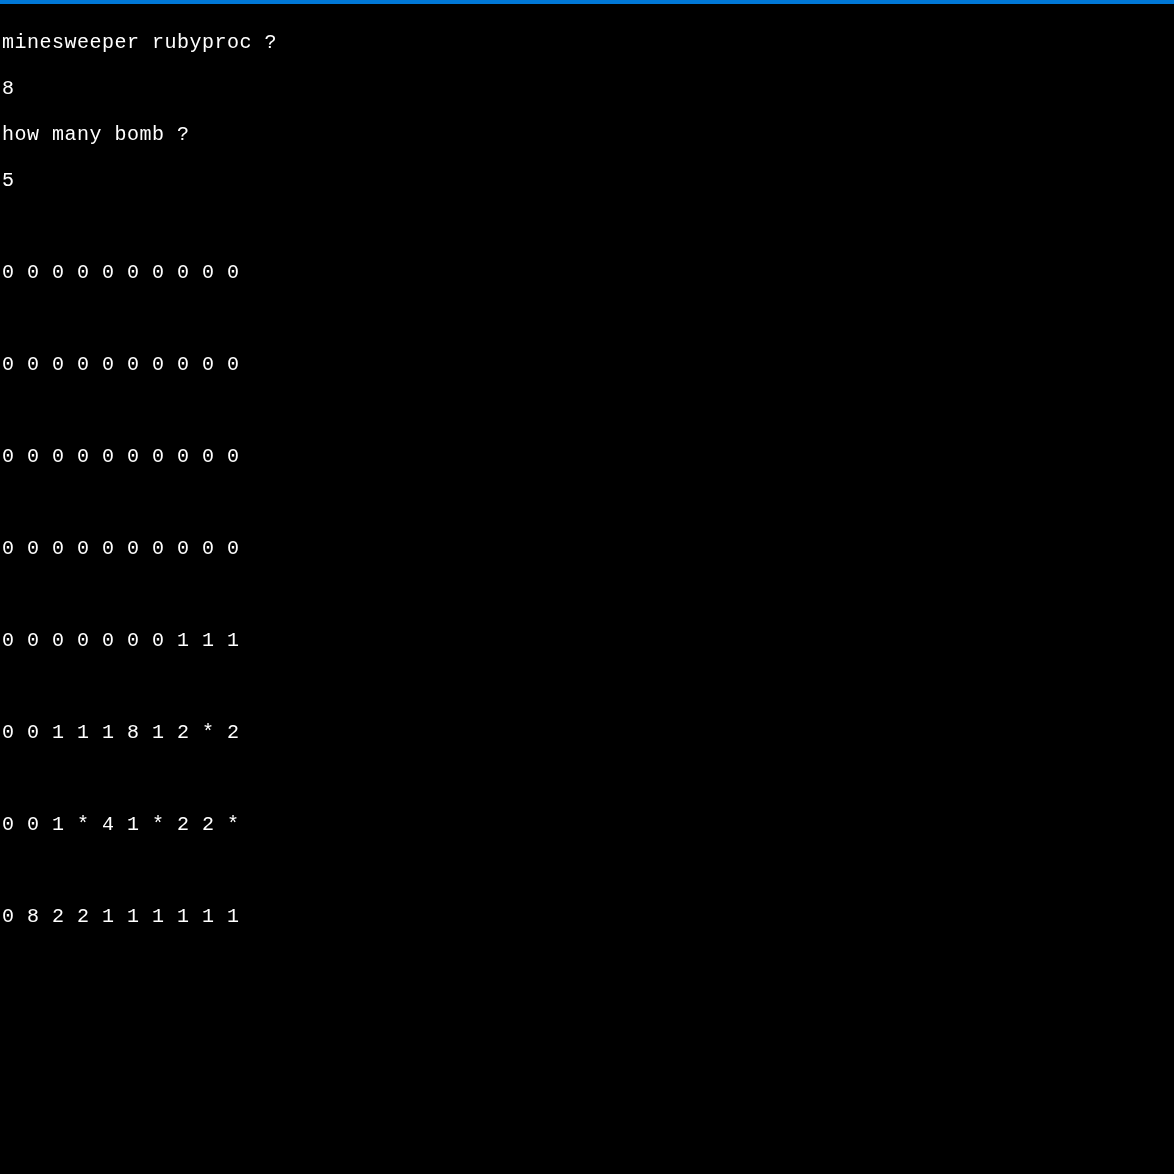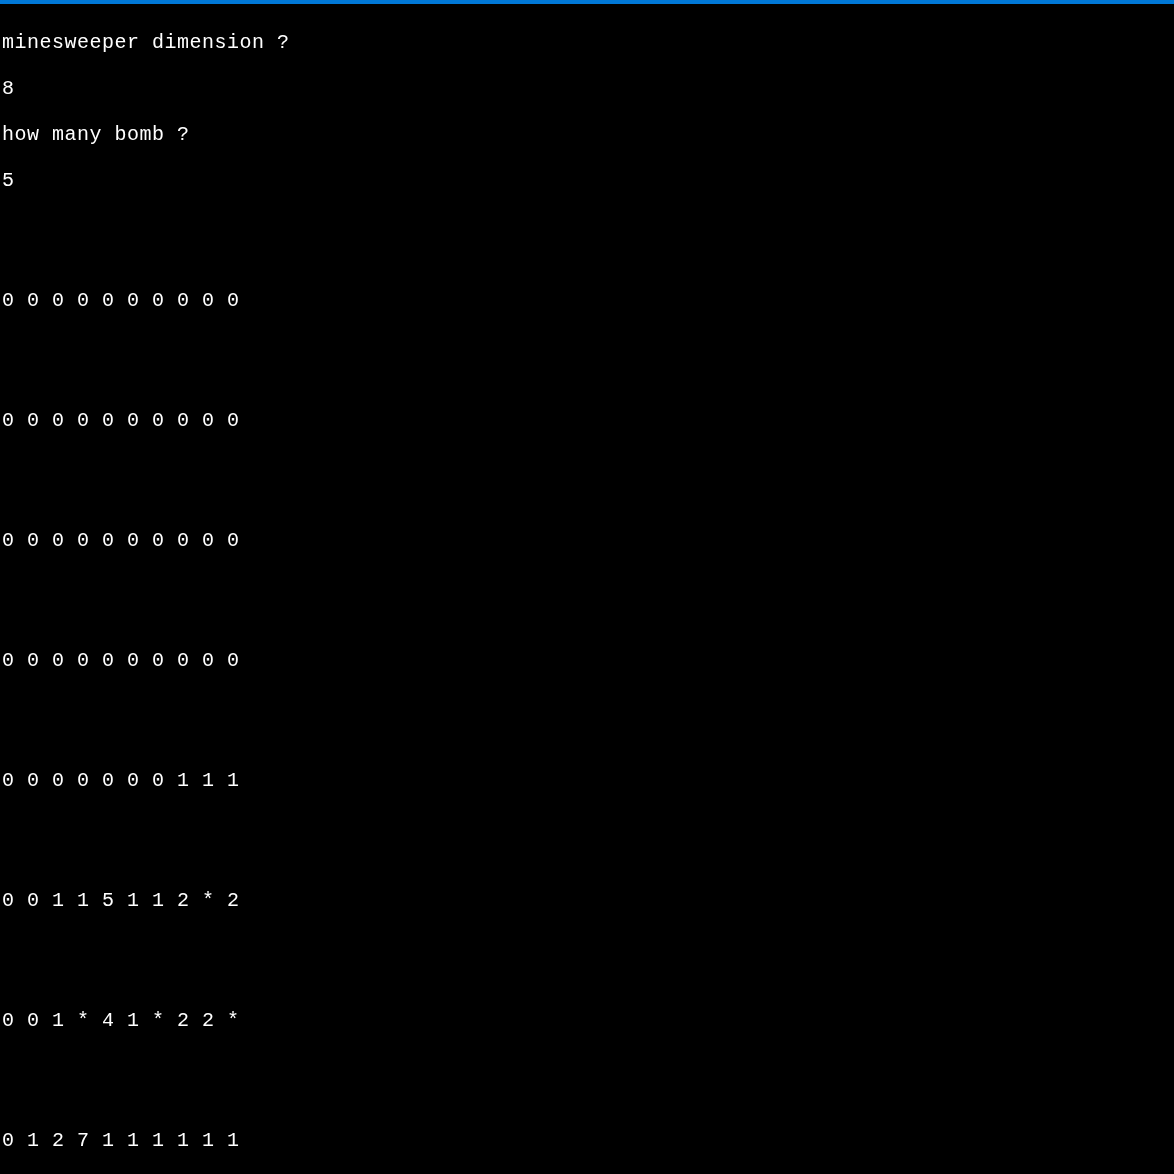--- a/index.html
+++ b/index.html
@@ -26,48 +26,47 @@
       padding: 4px 2px;
       line-height: 1.15;
       white-space: pre;
       letter-spacing: 0.5px;
     }
     .line {
       min-height: 1.15em;
     }
     .grid-row {
       letter-spacing: 0.5px;
-      margin-top: 28px;
     }
   </style>
 </head>
 <body>
 
 <div class="titlebar"></div>
 <div class="terminal">
-<div class="line">minesweeper dimension ?</div>
+<div class="line">minesweeper rubyproc ?</div>
 <div class="line">8</div>
 <div class="line">how many bomb ?</div>
 <div class="line">5</div>
 <div class="line"> </div>
 <div class="line grid-row">0 0 0 0 0 0 0 0 0 0</div>
 <div class="line"> </div>
 <div class="line grid-row">0 0 0 0 0 0 0 0 0 0</div>
 <div class="line"> </div>
 <div class="line grid-row">0 0 0 0 0 0 0 0 0 0</div>
 <div class="line"> </div>
 <div class="line grid-row">0 0 0 0 0 0 0 0 0 0</div>
 <div class="line"> </div>
 <div class="line grid-row">0 0 0 0 0 0 0 1 1 1</div>
 <div class="line"> </div>
-<div class="line grid-row">0 0 1 1 5 1 1 2 * 2</div>
+<div class="line grid-row">0 0 1 1 1 8 1 2 * 2</div>
 <div class="line"> </div>
 <div class="line grid-row">0 0 1 * 4 1 * 2 2 *</div>
 <div class="line"> </div>
-<div class="line grid-row">0 1 2 7 1 1 1 1 1 1</div>
+<div class="line grid-row">0 8 2 2 1 1 1 1 1 1</div>
 <div class="line"> </div>
 <div class="line"> </div>
 
 
 
 
 
 
 
 

